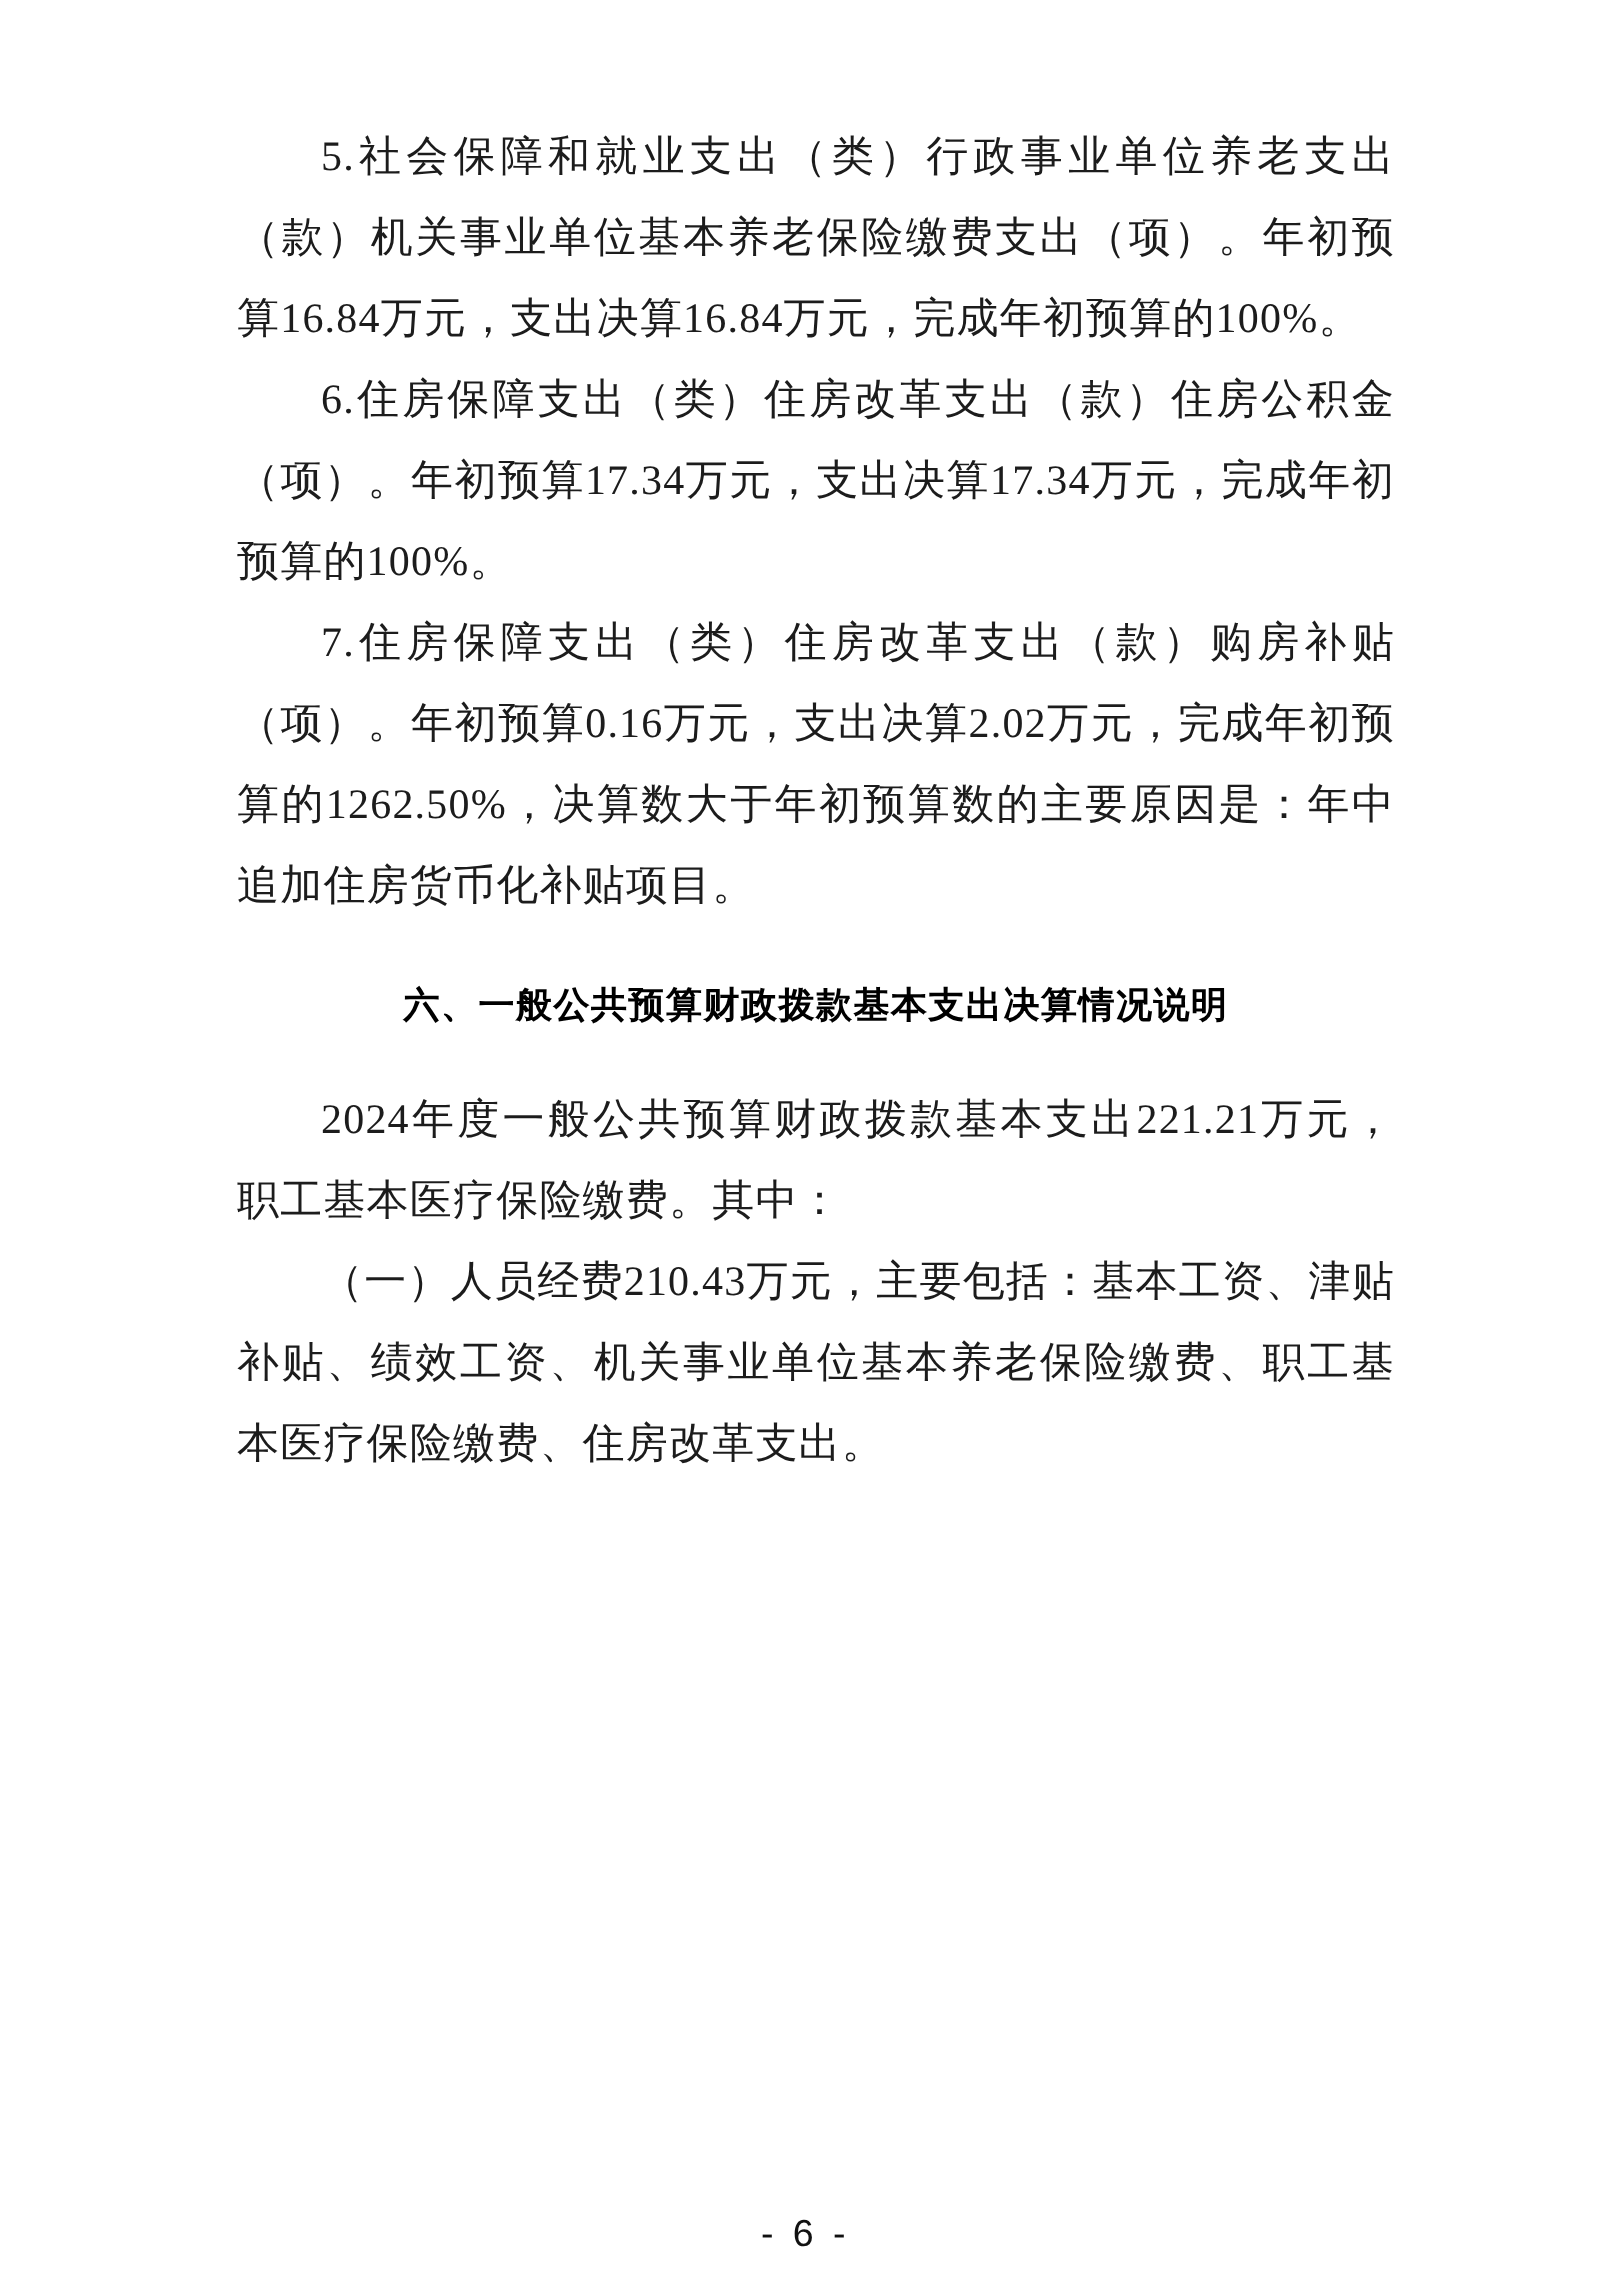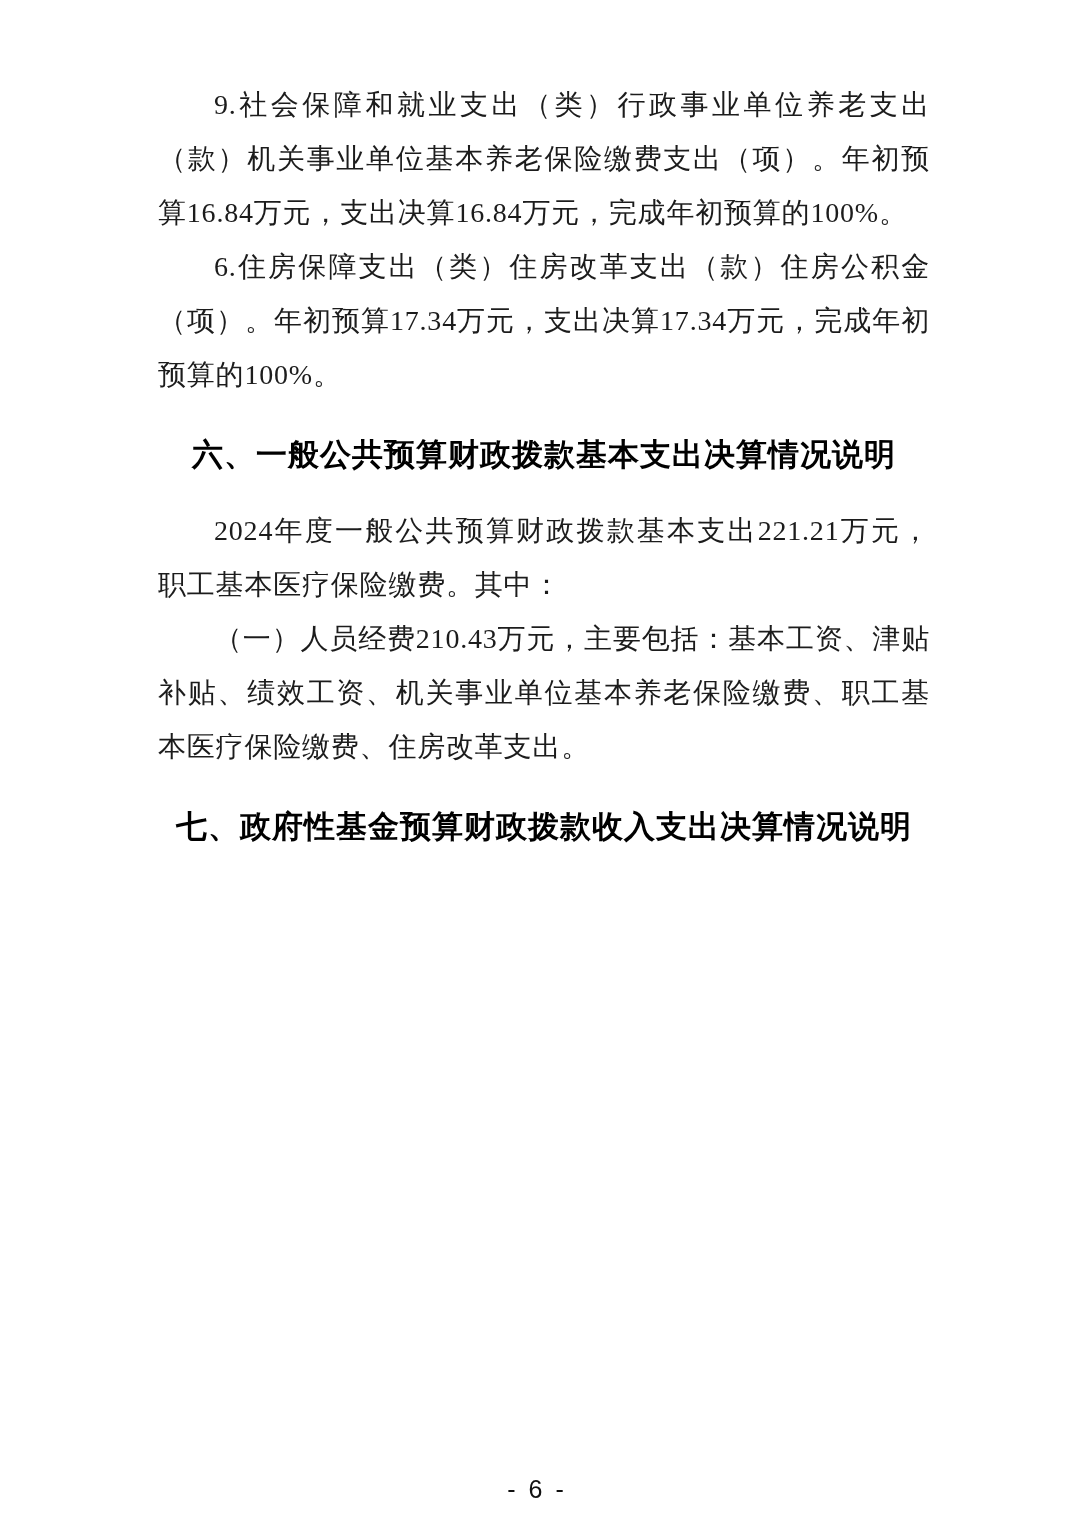--- a/index.html
+++ b/index.html
@@ -27,21 +27,21 @@
     line-height: 54px;
     text-align: justify;
     text-indent: 2em;
     letter-spacing: 0.8px;
     word-break: break-all;
   }
   h2.section-heading {
     margin: 26px 0 22px 0;
     font-family: "Liberation Sans", "DejaVu Sans", sans-serif;
     font-weight: bold;
-    font-size: 31px;
+    font-size: 24px;
     line-height: 54px;
     color: #000000;
     text-align: center;
     text-indent: 0;
     letter-spacing: 1px;
   }
   .page-footer {
     position: absolute;
     left: 0;
     right: 0;
@@ -51,22 +51,22 @@
     font-size: 25px;
     color: #111111;
     letter-spacing: 3px;
   }
 </style>
 </head>
 <body>
 
 <div class="page">
   <div class="content">
-    <p class="body-para">9.社会保障和就业支出（类）行政事业单位养老支出（款）机关事业单位基本养老保险缴费支出（项）。年初预算16.84万元，支出决算16.84万元，完成年初预算的100%。</p>
+    <p class="body-para">5.社会保障和就业支出（类）行政事业单位养老支出（款）机关事业单位基本养老保险缴费支出（项）。年初预算16.84万元，支出决算16.84万元，完成年初预算的100%。</p>
     <p class="body-para">6.住房保障支出（类）住房改革支出（款）住房公积金（项）。年初预算17.34万元，支出决算17.34万元，完成年初预算的100%。</p>
+    <p class="body-para">7.住房保障支出（类）住房改革支出（款）购房补贴（项）。年初预算0.16万元，支出决算2.02万元，完成年初预算的1262.50%，决算数大于年初预算数的主要原因是：年中追加住房货币化补贴项目。</p>
     <h2 class="section-heading">六、一般公共预算财政拨款基本支出决算情况说明</h2>
     <p class="body-para">2024年度一般公共预算财政拨款基本支出221.21万元，职工基本医疗保险缴费。其中：</p>
     <p class="body-para">（一）人员经费210.43万元，主要包括：基本工资、津贴补贴、绩效工资、机关事业单位基本养老保险缴费、职工基本医疗保险缴费、住房改革支出。</p>
-    <h2 class="section-heading">七、政府性基金预算财政拨款收入支出决算情况说明</h2>
   </div>
 
   <div class="page-footer">- 6 -</div>
 </div>
 
 </body></html>

